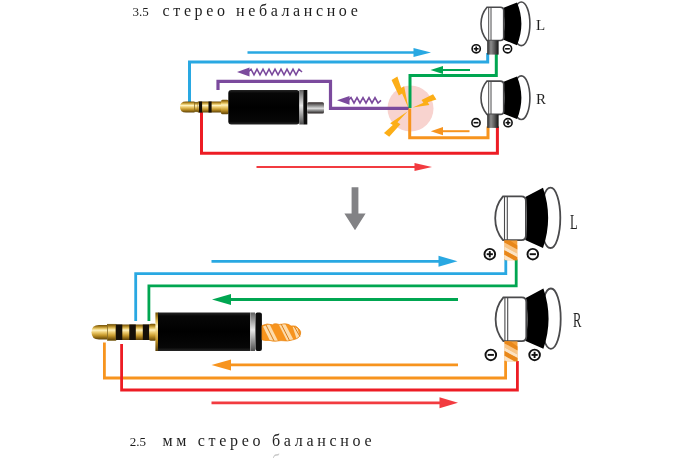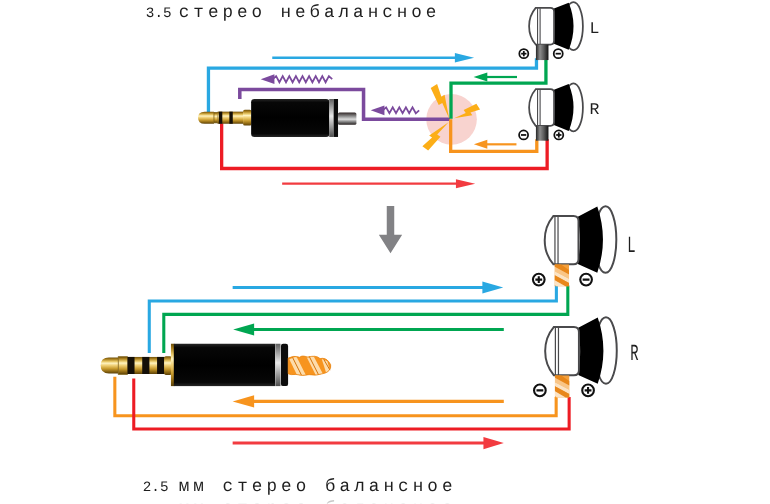--- a/index.html
+++ b/index.html
@@ -1,17 +1,17 @@
 <!DOCTYPE html>
 <html><head>
 <meta charset="utf-8">
 <style>
 html,body{margin:0;padding:0;background:#fff;}
 #stage{position:relative;width:620px;height:458px;background:#fff;overflow:hidden;
-font-family:Liberation Mono, monospace;}
+font-family:Liberation Serif, serif;}
 svg{position:absolute;left:0;top:0;}
 </style>
 </head>
 <body>
 <div id="stage">
 <svg width="700" height="458" viewBox="0 0 700 458">
 <defs>
 <linearGradient id="gold" x1="0" y1="0" x2="0" y2="1">
  <stop offset="0" stop-color="#6E4F0A"></stop>
           <stop offset="0.1" stop-color="#A67C1B"></stop>

